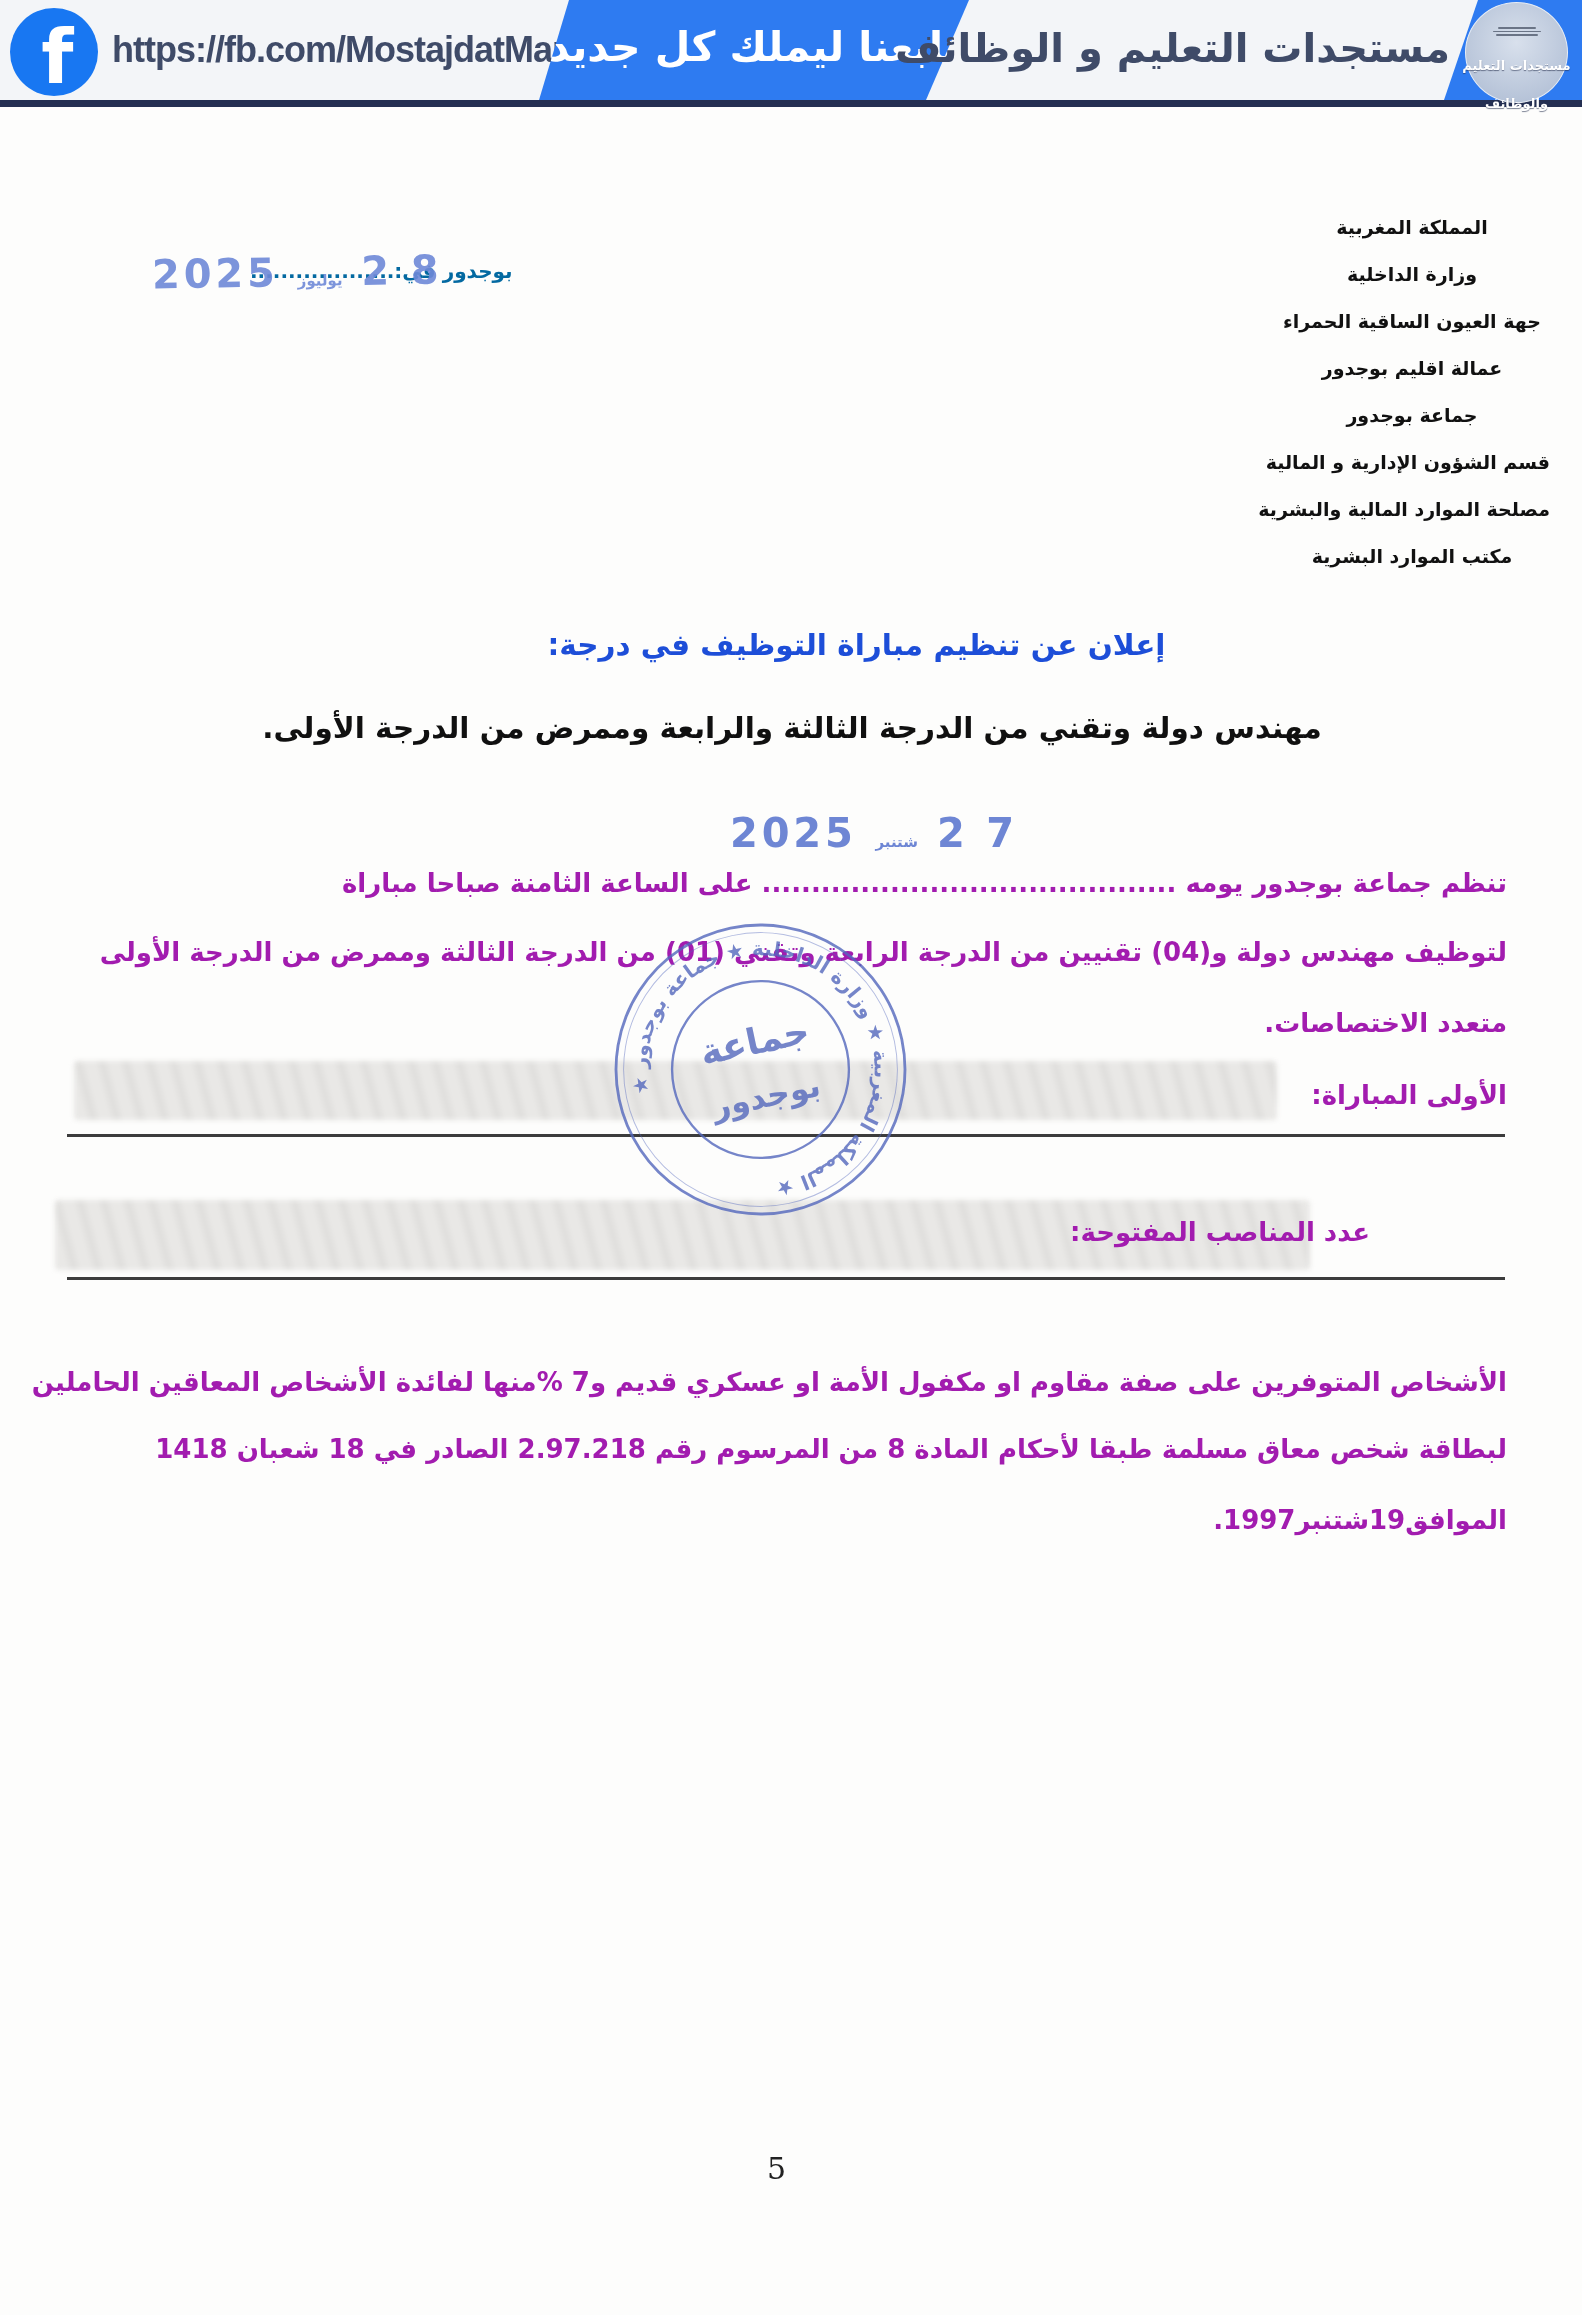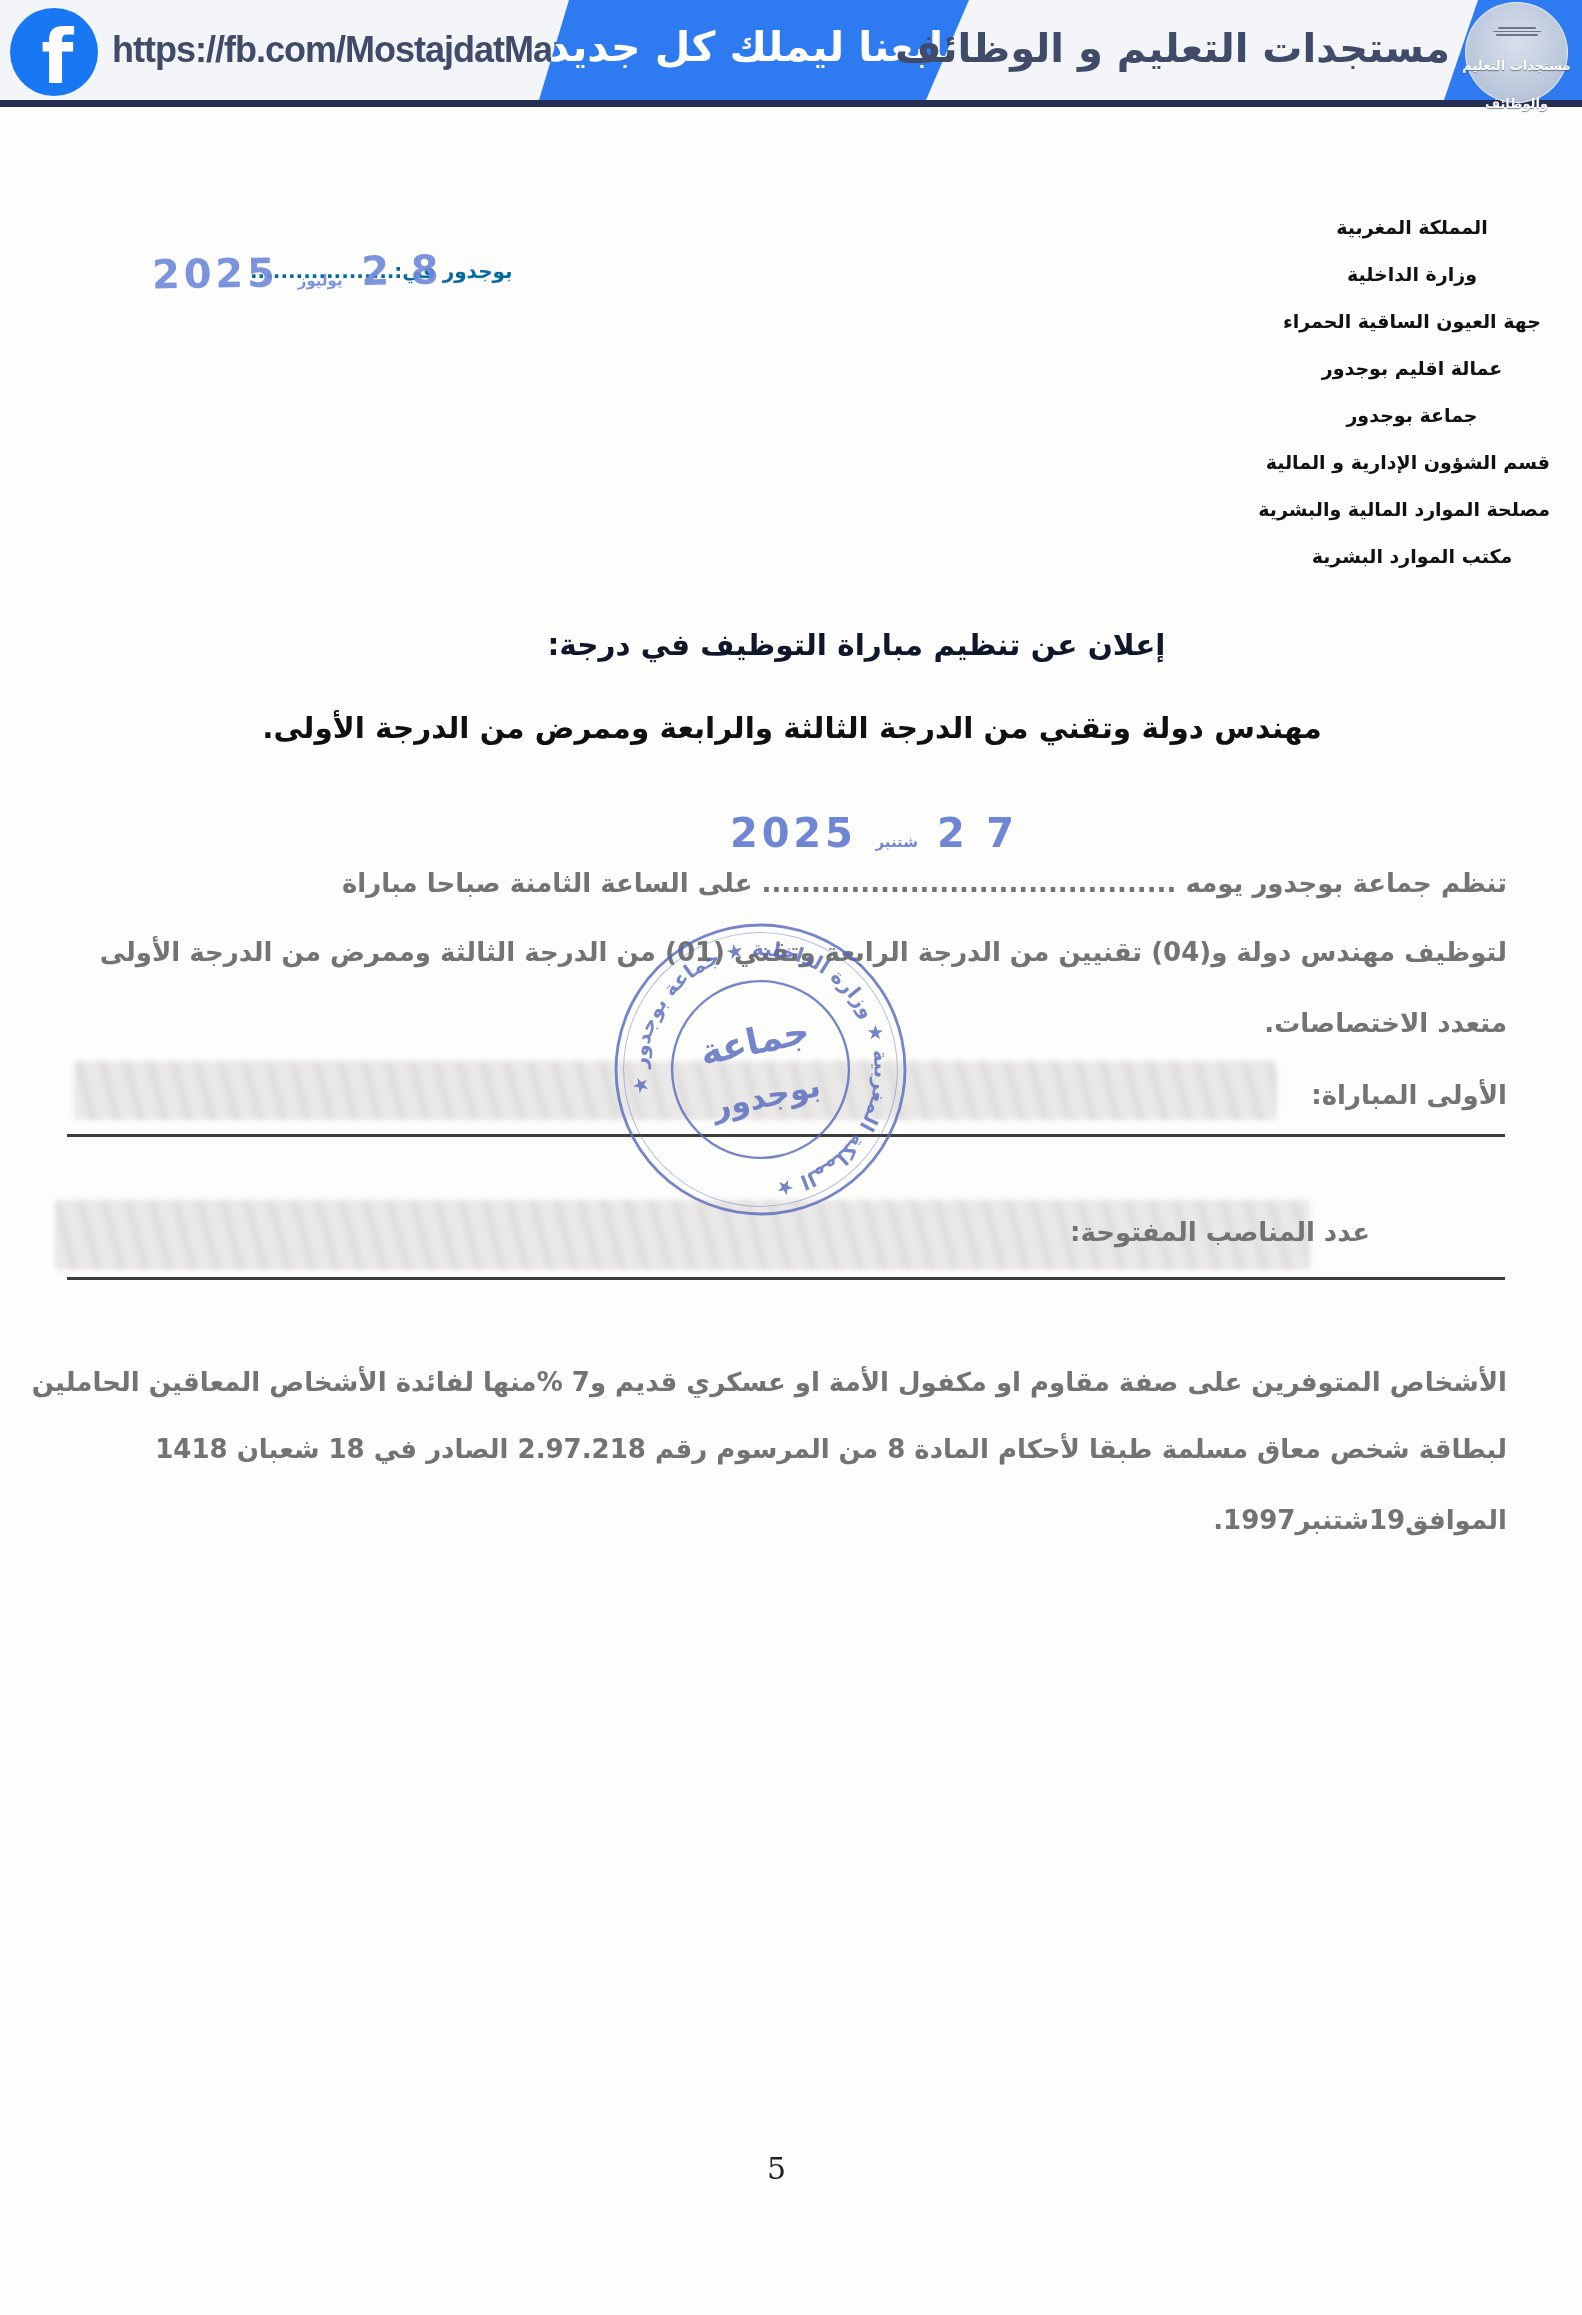--- a/index.html
+++ b/index.html
@@ -47,27 +47,27 @@
   
   .stamp-date{position:absolute;display:flex;direction:ltr;align-items:baseline;gap:19px;
               font-weight:bold;opacity:.9;white-space:nowrap;}
   .stamp-july{left:152px;top:249px;color:#6f89d8;transform:rotate(-1deg);}
   .stamp-sept{left:730px;top:810px;color:#5f7ad0;}
   .stamp-date .big{font-size:40px;letter-spacing:3.8px;}
   .stamp-date .small{font-size:15px;}
 
   
   .title1{position:absolute;left:533px;top:628px;width:647px;text-align:center;direction:rtl;
-          font-weight:bold;font-size:29.5px;color:#0f172a;white-space:nowrap;}
+          font-weight:bold;font-size:29.5px;color:#1d4ed8;white-space:nowrap;}
   .title2{position:absolute;left:214px;top:711px;width:1156px;text-align:center;direction:rtl;
           font-weight:bold;font-size:29.5px;color:#101010;white-space:nowrap;}
 
   
   .body-line{position:absolute;right:76px;direction:rtl;font-weight:bold;font-size:26px;
-             color:#737373;white-space:nowrap;}
+             color:#a21caf;white-space:nowrap;}
   .p1-l1{top:868px;}
   .p1-l2{top:937px;}
   .p1-l3{top:1008px;}
   .centers-heading{top:1080px;}
   .centers-note{top:1152px;}
   .positions-heading{top:1217px;right:213px;}
   .p2-l1{top:1295px;}
   .p2-l2{top:1367px;}
   .p2-l3{top:1434px;}
   .p2-l4{top:1505px;}

